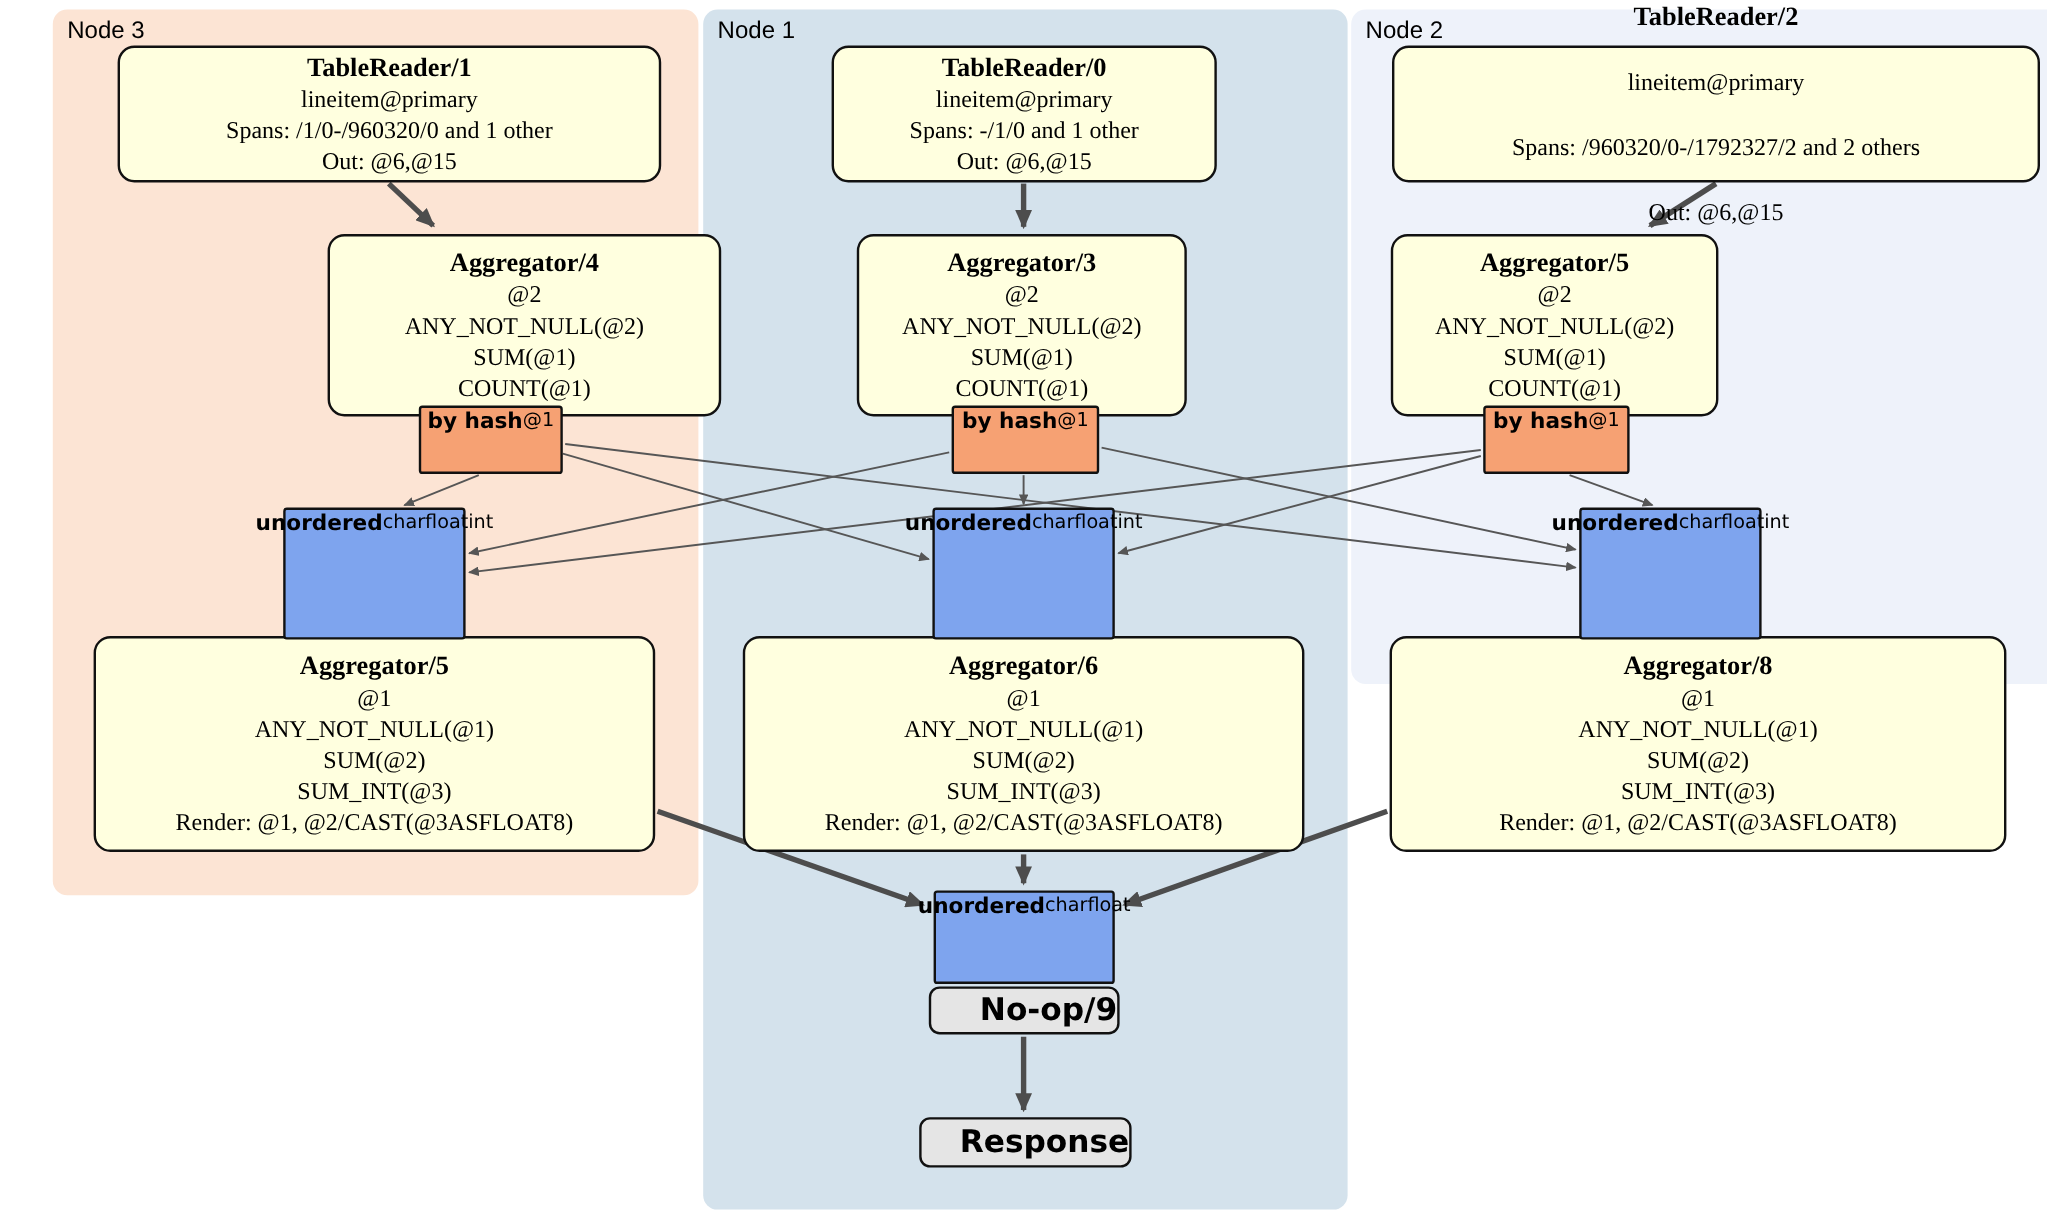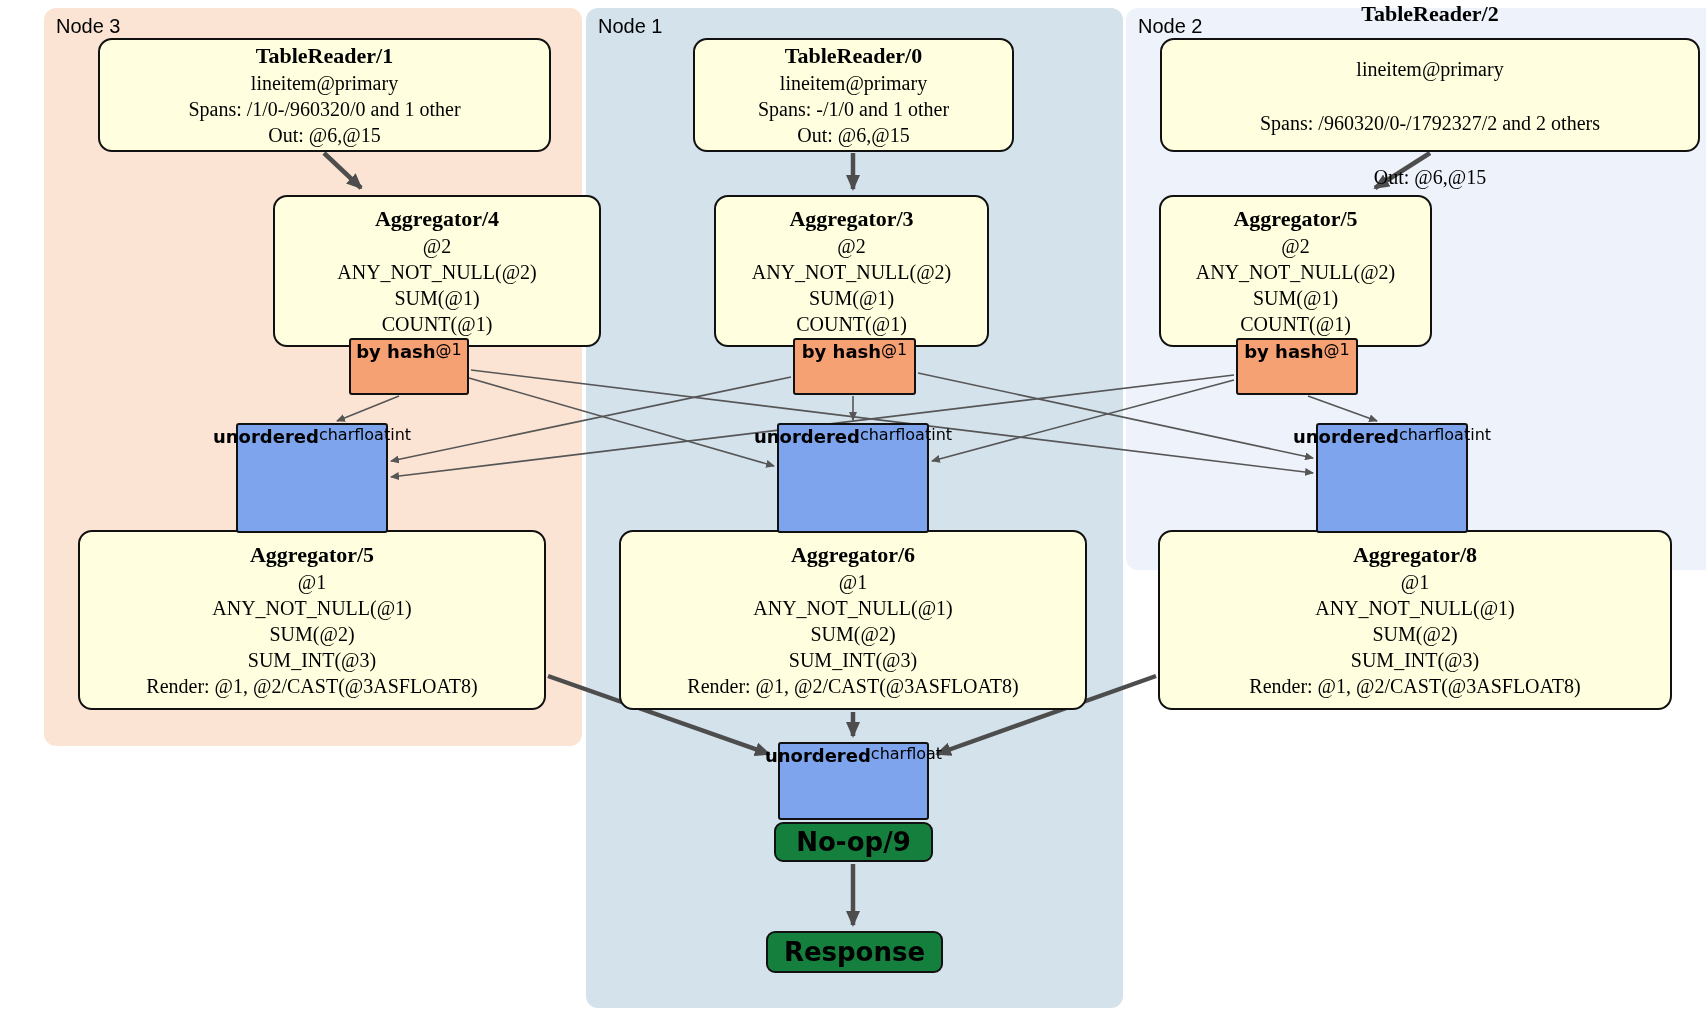--- a/index.html
+++ b/index.html
@@ -14,22 +14,22 @@
         align-items:center;text-align:center;box-sizing:border-box;font-family:Liberation Serif, serif;}
   .ptitle{font-weight:bold;font-size:22px;line-height:28px;white-space:nowrap;}
   .pline{font-size:20px;line-height:26px;white-space:nowrap;}
   .router,.sync{position:absolute;z-index:4;border:2px solid #111;border-radius:3px;
         display:flex;flex-direction:row;justify-content:center;align-items:flex-start;
         text-align:center;box-sizing:border-box;}
   .router{background:#f6a173;}
   .sync{background:#7ea4ee;}
   .rtitle{font-weight:bold;font-size:18px;line-height:23px;white-space:nowrap;}
   .rline{font-size:16px;line-height:20px;white-space:nowrap;}
-  .mini{position:absolute;z-index:5;background:#15803d;border:2px solid #111;
-        border-radius:9px;display:flex;justify-content:center;align-items:center;
+  .mini{position:absolute;z-index:5;background:#e5e5e5;border:2px solid #111;
+        border-radius:9px;display:flex;justify-content:flex-end;align-items:center;
         font-weight:bold;font-size:26px;box-sizing:border-box;}
 </style>
 </head>
 <body>
 
 <div class="canvas">
 
   <div class="region" style="left:8px;top:8px;width:538px;height:738px;background:#fce4d4;">
     <div class="region-label">Node 3</div>
   </div>

